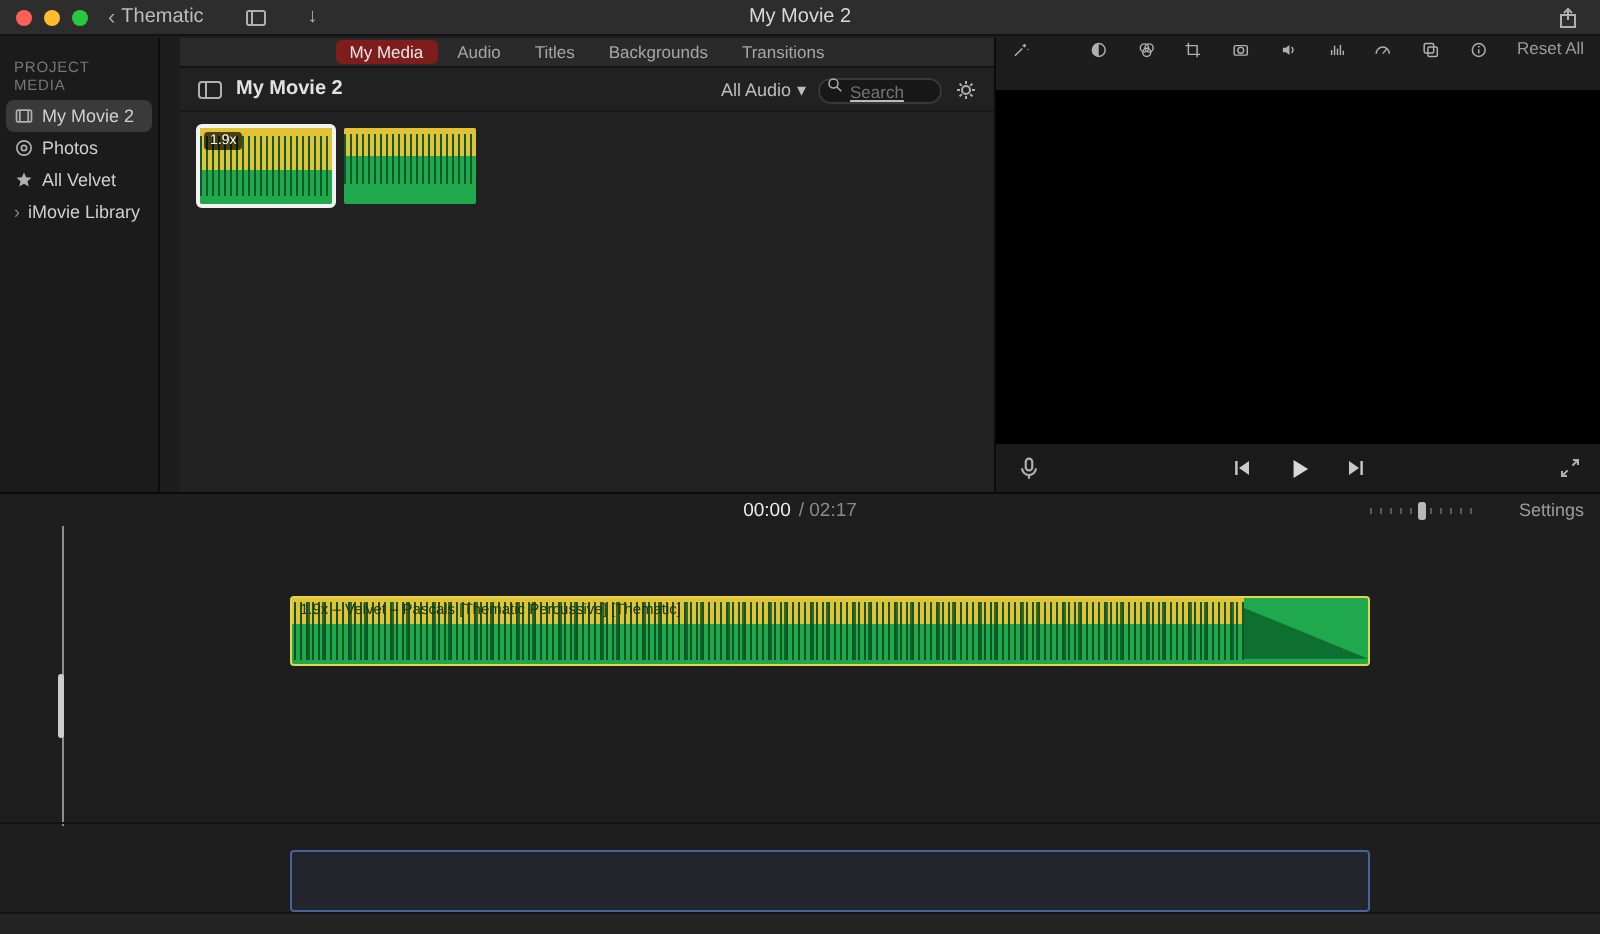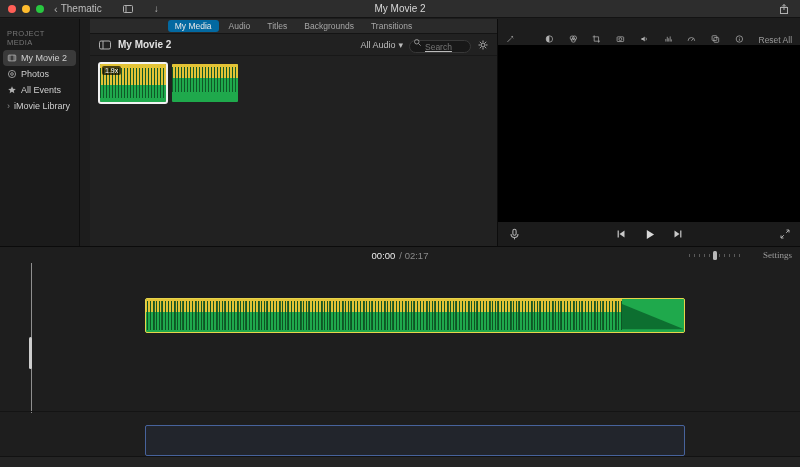--- a/index.html
+++ b/index.html
@@ -25,55 +25,55 @@
   .sidebar { position:absolute; top:19px; left:0; width:80px; height:227px; background:#1b1b1b; border-right:1px solid #0e0e0e; padding-top:4px; font-size:9px; }
   .side-heading { color:#777; font-size:7.5px; letter-spacing:.4px; padding:6px 7px 3px; }
   .side-item { display:flex; align-items:center; gap:4px; padding:3px 7px; color:#cfcfcf; white-space:nowrap; }
   .side-item.selected { background:#3a3a3a; border-radius:4px; margin:0 3px; padding:3px 4px; }
   .disc { color:#8a8a8a; font-size:9px; }
 
   
   .media { position:absolute; top:19px; left:90px; width:407px; height:227px; background:#212121; }
   .tabs { height:15px; background:#2a2a2a; border-bottom:1px solid #141414; display:flex; justify-content:center; align-items:center; gap:3px; font-size:8.5px; }
   .tab { padding:1px 7px; border-radius:3px; color:#a6a6a6; }
-  .tab.active { background:#0369a1; color:#e8e8e8; }
+  .tab.active { background:#7f1d1d; color:#e8e8e8; }
   .browser-header { height:22px; display:flex; align-items:center; padding:0 8px; gap:6px; border-bottom:1px solid #181818; }
   .browser-title { color:#e2e2e2; font-weight:bold; font-size:10px; }
   .filter { margin-left:auto; display:flex; align-items:center; gap:3px; color:#bdbdbd; font-size:9px; }
   .search-wrap { position:relative; }
   .search-input { width:62px; height:13px; background:#181818; border:1px solid #383838; border-radius:7px; color:#bbb; font-size:8.5px; padding:0 4px 0 15px; font-family:"Liberation Sans", sans-serif;text-decoration:underline; }
   .search-wrap svg { position:absolute; left:4px; top:2.5px; }
   .clips-area { padding:8px 10px; display:flex; gap:6px; }
   .clip-thumb { position:relative; width:66px; height:38px; background:#1fa94c; overflow:hidden; border-radius:1px; }
   .clip-thumb.selected { outline:2px solid #f2f2f2; }
   .clip-top { position:absolute; top:0; left:0; right:0; background:#e3c336; }
   .clip-wave { position:absolute; left:0; right:0;
     background:
       repeating-linear-gradient(90deg, rgba(14,86,38,.95) 0 1px, rgba(0,0,0,0) 1px 3px),
       repeating-linear-gradient(90deg, rgba(14,86,38,.75) 0 1px, rgba(0,0,0,0) 1px 6px);
   }
   .clip-badge { position:absolute; top:2px; left:2px; background:rgba(0,0,0,.68); color:#fff; font-size:7px; padding:0 3px; border-radius:2px; z-index:2; line-height:9px; }
   .clip-badge:empty { display:none; }
 
   
   .viewer { position:absolute; top:19px; left:497px; width:303px; height:227px; background:#1d1d1d; border-left:1px solid #0c0c0c; }
-  .viewer-toolbar { height:26px; display:flex; align-items:flex-end; padding:0 8px; gap:15px; }
+  .viewer-toolbar { height:26px; display:flex; align-items:flex-start; padding:0 8px; gap:15px; }
   .vt-gap { flex:1; }
   .reset-all { font-size:8.5px; color:#9a9a9a; white-space:nowrap; }
   .preview { position:absolute; top:26px; left:0; width:303px; height:177px; background:#000; }
   .viewer-controls { position:absolute; bottom:0; left:0; width:303px; height:24px; display:flex; align-items:center; padding:0 10px; background:#1b1b1b; }
   .vc-center { position:absolute; left:0; right:0; display:flex; justify-content:center; align-items:center; gap:16px; }
   .vc-right { margin-left:auto; }
 
   
   .timeline { position:absolute; top:246px; left:0; width:800px; height:221px; background:#1e1e1e; border-top:1px solid #0b0b0b; }
   .tl-header { position:relative; height:16px; display:flex; align-items:center; justify-content:center; font-size:9.5px; }
   .tl-time-current { color:#ececec; }
   .tl-time-total { color:#8a8a8a; margin-left:4px;text-align:right; }
-  .tl-right { position:absolute; right:8px; top:0; height:16px; display:flex; align-items:center; gap:22px;font-family:Liberation Serif, serif; }
+  .tl-right { position:absolute; right:8px; top:0; height:16px; display:flex; align-items:center; gap:22px; }
   .zoom-slider { position:relative; width:52px; height:9px; }
   .zoom-ticks { position:absolute; top:3px; left:0; right:0; height:3px;
     background:repeating-linear-gradient(90deg,#5a5a5a 0 1px, rgba(0,0,0,0) 1px 5px); }
   .zoom-thumb { position:absolute; left:24px; top:0; width:4px; height:9px; background:#b8b8b8; border-radius:1.5px; }
   .tl-settings { color:#9c9c9c; font-size:9px; }
   .tl-body { position:absolute; top:16px; left:0; right:0; bottom:0; }
   .playhead-line { position:absolute; left:31px; top:0; width:1px; height:150px; background:#8f8f8f; }
   .playhead-handle { position:absolute; left:29px; top:74px; width:3px; height:32px; background:#cdcdcd; border-radius:2px; }
   .tl-audio-clip { position:absolute; left:145px; top:35px; width:540px; height:35px; background:#1fa94c; border:1px solid #e6d44a; border-radius:2px; overflow:hidden; }
   .tl-clip-top { position:absolute; top:0; left:0; right:0; height:40%; background:#e3c336; }
@@ -135,21 +135,21 @@
       <svg class="icon" width="10" height="10" viewBox="0 0 12 12">
           <circle cx="6" cy="6" r="4.3"></circle>
           <circle cx="6" cy="6" r="1.6"></circle>
         </svg>
       <span>Photos</span>
     </div>
     <div class="side-item">
       <svg width="10" height="10" viewBox="0 0 12 12">
           <path class="icon-fill" d="M6 1.5 L7.3 4.4 L10.5 4.7 L8.1 6.8 L8.8 9.9 L6 8.2 L3.2 9.9 L3.9 6.8 L1.5 4.7 L4.7 4.4 Z"></path>
         </svg>
-      <span>All Events</span>
+      <span>All Velvet</span>
     </div>
     <div class="side-item">
       <span class="disc">›</span>
       <span>iMovie Library</span>
     </div>
   </nav>
 
   <section class="media">
     <div class="tabs">
       <span class="tab active">My Media</span>
@@ -287,20 +287,21 @@
         <span class="tl-settings">Settings</span>
       </div>
     </div>
     <div class="tl-body">
       <div class="playhead-line"></div>
       <div class="playhead-handle"></div>
       <div class="tl-audio-clip">
         <div class="tl-clip-top"></div>
         <div class="tl-clip-wave"></div>
         <div class="tl-fade"></div>
+        <div class="tl-clip-label">1.9x – Velvet – Pascals [Thematic Percussive] [Thematic]</div>
       </div>
       <div class="tl-divider"></div>
       <div class="music-well"></div>
       <div class="tl-bottom"></div>
     </div>
   </section>
 
 </div>
 
 </body></html>

